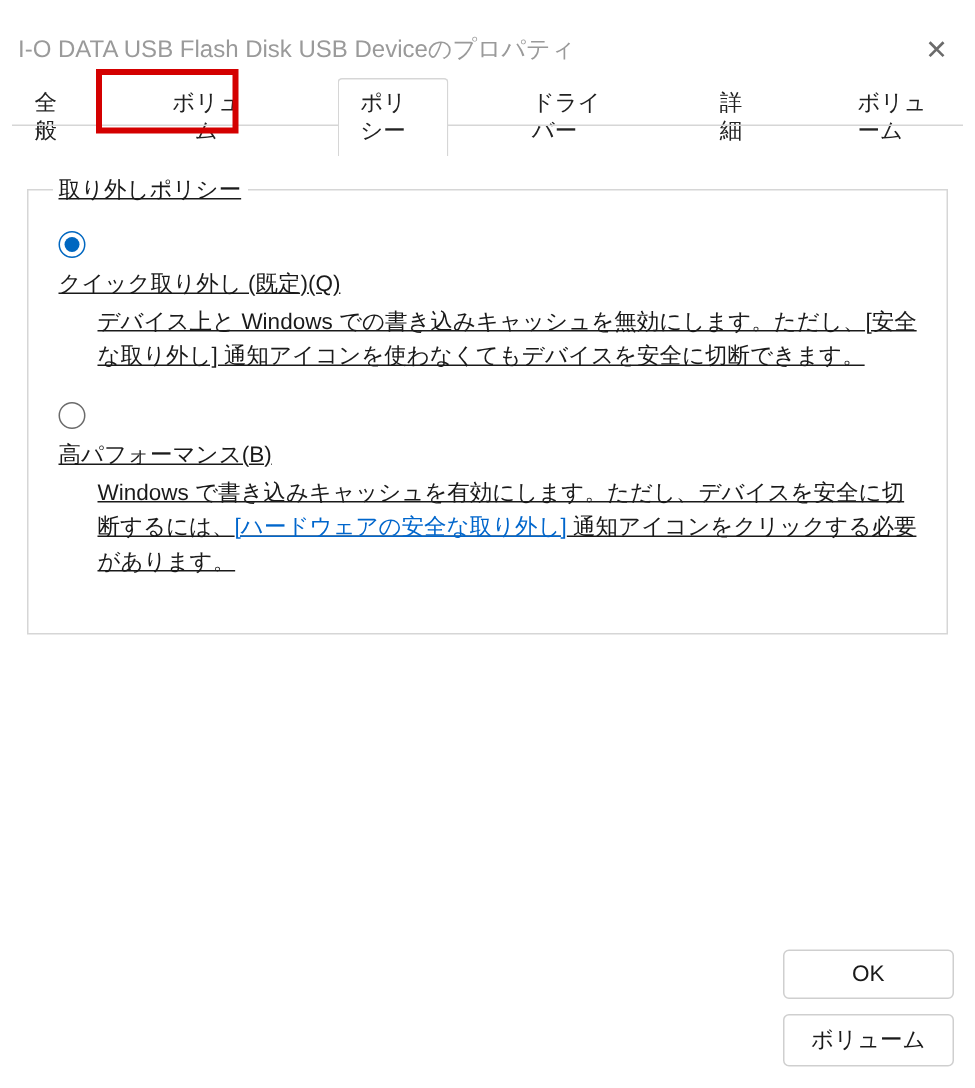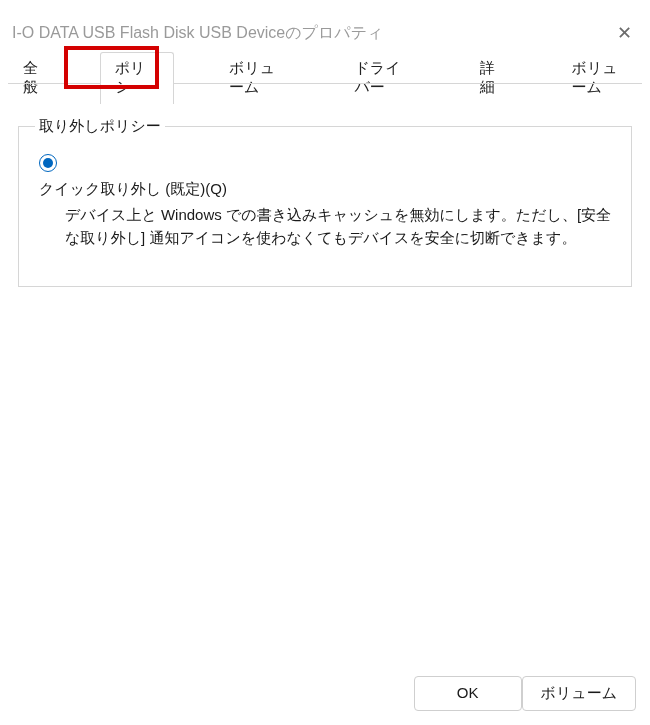--- a/index.html
+++ b/index.html
@@ -64,20 +64,21 @@
     z-index: 2;
   }
   .tab-content {
     margin: 0 8px;
     padding-top: 0;
   }
   fieldset.group {
     border: 1px solid #d6d6d6;
     margin: 14px 10px 0 10px;
     padding: 8px 16px 18px 16px;
+    text-decoration: underline;
   }
   fieldset.group legend {
     font-size: 15px;
     padding: 0 4px;
   }
   .option { margin: 10px 0 18px 4px; }
   .option-row {
     display: flex; gap: 8px;
     margin-bottom: 4px;
     flex-direction: column;
@@ -100,21 +101,21 @@
   .option-label { cursor: pointer; }
   .option-desc {
     margin-left: 26px;
     line-height: 1.55;
     font-size: 15px;
   }
   .link { color: #0066cc; text-decoration: underline; cursor: pointer; }
   .button-row {
     position: absolute;
     right: 14px; bottom: 14px;
-    display: flex; 
+    display: flex; gap: 10px; flex-direction: column;
   }
   .btn {
     min-width: 108px;
     padding: 7px 18px;
     border: 1px solid #cfcfcf;
     border-radius: 4px;
     background: #ffffff;
     font-size: 15px;
     text-align: center;
     cursor: pointer;
@@ -123,40 +124,47 @@
 </head>
 <body>
 
 <div class="titlebar">
   <div class="titlebar-title">I-O DATA USB Flash Disk USB Deviceのプロパティ</div>
   <div class="close-icon">✕</div>
 </div>
 
 <div class="tabs" id="tabs">
     <div class="tab">全般</div>
+    <div class="tab">ボリューム</div>
     <div class="tab active">ポリシー</div>
-    <div class="tab">ボリューム</div>
     <div class="tab">ドライバー</div>
     <div class="tab">詳細</div>
     <div class="tab">ボリューム</div>
     <div class="tab-highlight" style="left: 56px; top: -6px; width: 95.0625px; height: 43px;"></div>
   </div>
 <div class="tabs-baseline" id="tabs-baseline" style="top: 83px;"></div>
 
 <div class="tab-content">
   <fieldset class="group">
     <legend>取り外しポリシー</legend>
     <div id="options">
         <div class="option">
           <div class="option-row">
             <span class="radio checked"></span>
             <span class="option-label">クイック取り外し (既定)(Q)</span>
           </div>
           <div class="option-desc"><span>デバイス上と Windows での書き込みキャッシュを無効にします。ただし、[安全な取り外し] 通知アイコンを使わなくてもデバイスを安全に切断できます。</span></div>
         </div>
+        <div class="option">
+          <div class="option-row">
+            <span class="radio"></span>
+            <span class="option-label">高パフォーマンス(B)</span>
+          </div>
+          <div class="option-desc"><span>Windows で書き込みキャッシュを有効にします。ただし、デバイスを安全に切断するには、</span><a class="link" href="#">[ハードウェアの安全な取り外し]</a><span> 通知アイコンをクリックする必要があります。</span></div>
+        </div>
       </div>
   </fieldset>
 </div>
 
 <div class="button-row">
   <div class="btn">OK</div>
   <div class="btn">ボリューム</div>
 </div>
 
 </body></html>

